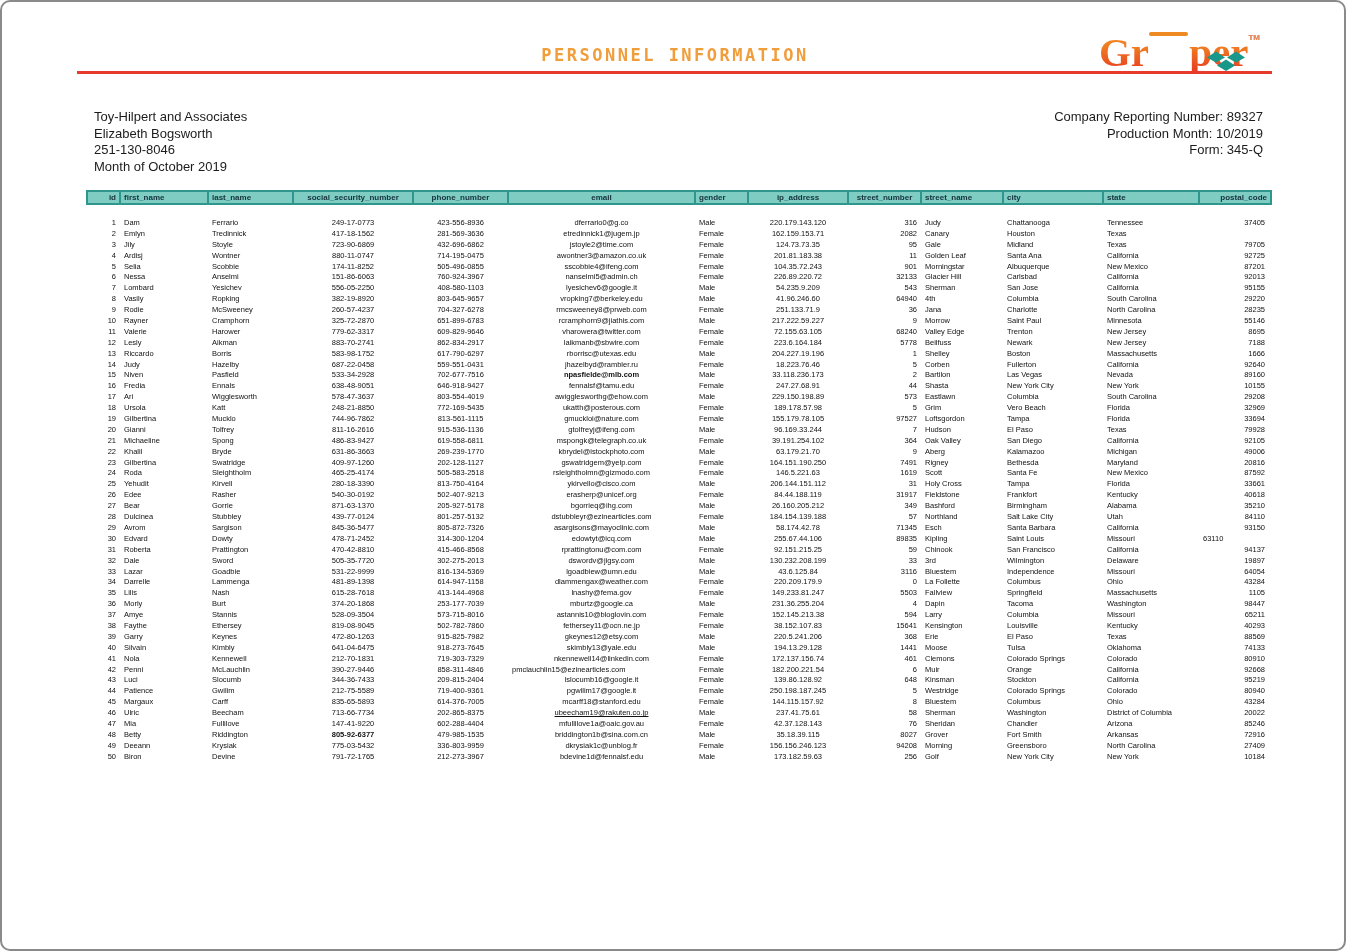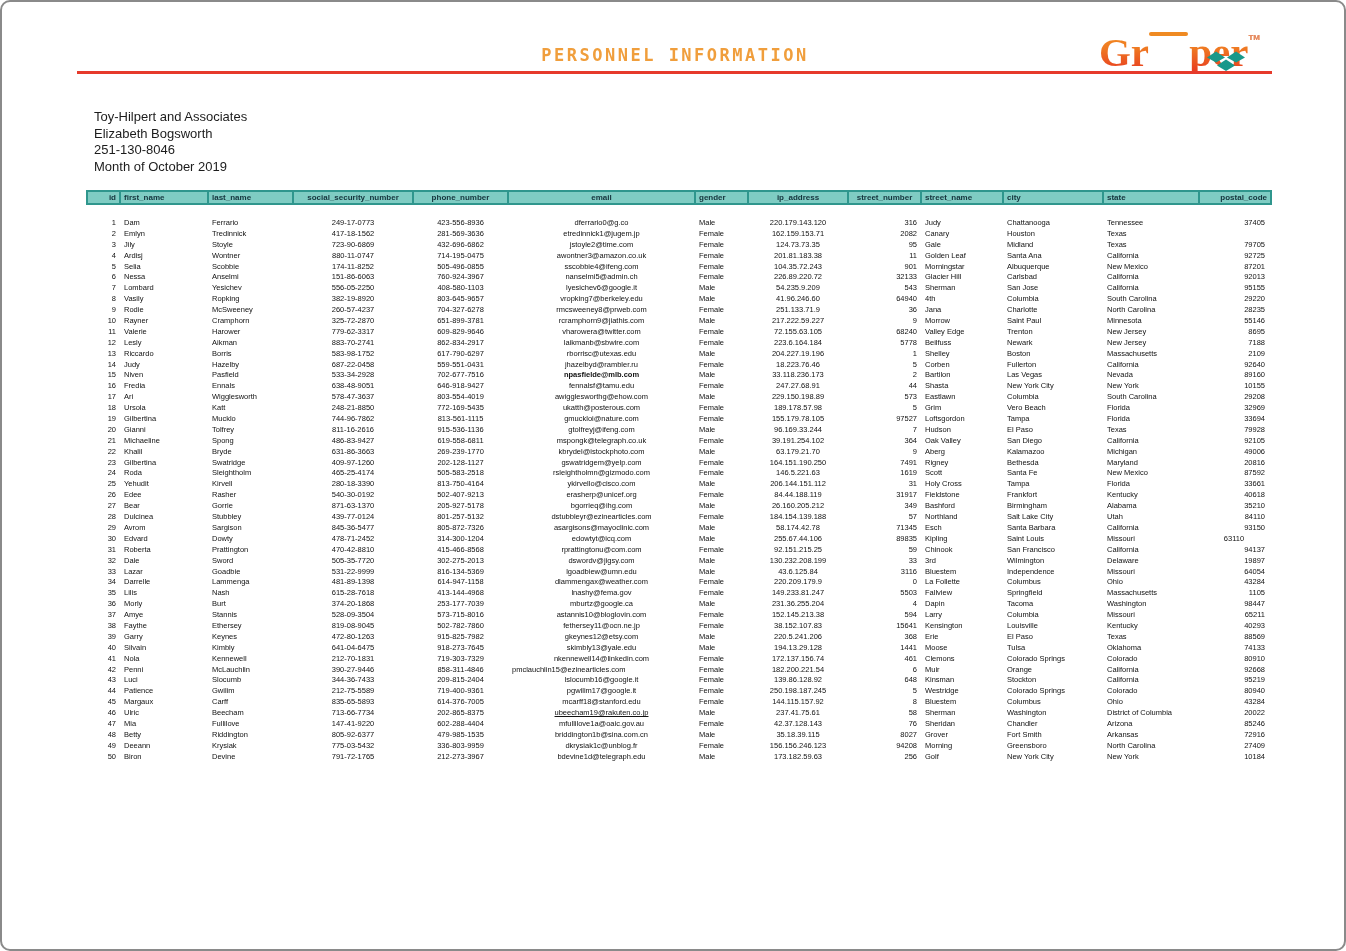--- a/index.html
+++ b/index.html
@@ -127,20 +127,25 @@
 
   <div class="red-rule"></div>
 
   <div class="company-info">
     <div>Toy-Hilpert and Associates</div>
     <div>Elizabeth Bogsworth</div>
     <div>251-130-8046</div>
     <div>Month of October 2019</div>
   </div>
 
+  <div class="report-info">
+    <div>Company Reporting Number: 89327</div>
+    <div>Production Month: 10/2019</div>
+    <div>Form: 345-Q</div>
+  </div>
 
   <div class="table-wrap">
     <div class="thead">
         <div class="th" style="width: 33px; text-align: right;">id</div>
         <div class="th" style="width: 88px; text-align: left;">first_name</div>
         <div class="th" style="width: 85px; text-align: left;">last_name</div>
         <div class="th" style="width: 120px; text-align: center;">social_security_number</div>
         <div class="th" style="width: 95px; text-align: center;">phone_number</div>
         <div class="th" style="width: 187px; text-align: center;">email</div>
         <div class="th" style="width: 53px; text-align: left;">gender</div>
@@ -285,21 +290,21 @@
           <div class="td" style="width: 82px; text-align: left;">Jana</div>
           <div class="td" style="width: 100px; text-align: left;">Charlotte</div>
           <div class="td" style="width: 96px; text-align: left;">North Carolina</div>
           <div class="td" style="width: 70px; text-align: right;">28235</div>
         </div>
         <div class="tr">
           <div class="td" style="width: 33px; text-align: right;">10</div>
           <div class="td" style="width: 88px; text-align: left;">Rayner</div>
           <div class="td" style="width: 85px; text-align: left;">Cramphorn</div>
           <div class="td" style="width: 120px; text-align: center;">325-72-2870</div>
-          <div class="td" style="width: 95px; text-align: center;">651-899-3781</div>
+          <div class="td" style="width: 95px; text-align: center;">651-899-6783</div>
           <div class="td" style="width: 187px; text-align: center;">rcramphorn9@jiathis.com</div>
           <div class="td" style="width: 53px; text-align: left;">Male</div>
           <div class="td" style="width: 100px; text-align: center;">217.222.59.227</div>
           <div class="td" style="width: 73px; text-align: right;">9</div>
           <div class="td" style="width: 82px; text-align: left;">Morrow</div>
           <div class="td" style="width: 100px; text-align: left;">Saint Paul</div>
           <div class="td" style="width: 96px; text-align: left;">Minnesota</div>
           <div class="td" style="width: 70px; text-align: right;">55146</div>
         </div>
         <div class="tr">
@@ -338,21 +343,21 @@
           <div class="td" style="width: 85px; text-align: left;">Borris</div>
           <div class="td" style="width: 120px; text-align: center;">583-98-1752</div>
           <div class="td" style="width: 95px; text-align: center;">617-790-6297</div>
           <div class="td" style="width: 187px; text-align: center;">rborrisc@utexas.edu</div>
           <div class="td" style="width: 53px; text-align: left;">Male</div>
           <div class="td" style="width: 100px; text-align: center;">204.227.19.196</div>
           <div class="td" style="width: 73px; text-align: right;">1</div>
           <div class="td" style="width: 82px; text-align: left;">Shelley</div>
           <div class="td" style="width: 100px; text-align: left;">Boston</div>
           <div class="td" style="width: 96px; text-align: left;">Massachusetts</div>
-          <div class="td" style="width: 70px; text-align: right;">2109</div>
+          <div class="td" style="width: 70px; text-align: right;">1666</div>
         </div>
         <div class="tr">
           <div class="td" style="width: 33px; text-align: right;">14</div>
           <div class="td" style="width: 88px; text-align: left;">Judy</div>
           <div class="td" style="width: 85px; text-align: left;">Hazelby</div>
           <div class="td" style="width: 120px; text-align: center;">687-22-0458</div>
           <div class="td" style="width: 95px; text-align: center;">559-551-0431</div>
           <div class="td" style="width: 187px; text-align: center;">jhazelbyd@rambler.ru</div>
           <div class="td" style="width: 53px; text-align: left;">Female</div>
           <div class="td" style="width: 100px; text-align: center;">18.223.76.46</div>
@@ -593,21 +598,21 @@
           <div class="td" style="width: 85px; text-align: left;">Dowty</div>
           <div class="td" style="width: 120px; text-align: center;">478-71-2452</div>
           <div class="td" style="width: 95px; text-align: center;">314-300-1204</div>
           <div class="td" style="width: 187px; text-align: center;">edowtyt@icq.com</div>
           <div class="td" style="width: 53px; text-align: left;">Male</div>
           <div class="td" style="width: 100px; text-align: center;">255.67.44.106</div>
           <div class="td" style="width: 73px; text-align: right;">89835</div>
           <div class="td" style="width: 82px; text-align: left;">Kipling</div>
           <div class="td" style="width: 100px; text-align: left;">Saint Louis</div>
           <div class="td" style="width: 96px; text-align: left;">Missouri</div>
-          <div class="td" style="width: 70px; text-align: center;">63110</div>
+          <div class="td" style="width: 70px; text-align: left;">63110</div>
         </div>
         <div class="tr">
           <div class="td" style="width: 33px; text-align: right;">31</div>
           <div class="td" style="width: 88px; text-align: left;">Roberta</div>
           <div class="td" style="width: 85px; text-align: left;">Prattington</div>
           <div class="td" style="width: 120px; text-align: center;">470-42-8810</div>
           <div class="td" style="width: 95px; text-align: center;">415-466-8568</div>
           <div class="td" style="width: 187px; text-align: center;">rprattingtonu@com.com</div>
           <div class="td" style="width: 53px; text-align: left;">Female</div>
           <div class="td" style="width: 100px; text-align: center;">92.151.215.25</div>
@@ -854,21 +859,21 @@
           <div class="td" style="width: 73px; text-align: right;">76</div>
           <div class="td" style="width: 82px; text-align: left;">Sheridan</div>
           <div class="td" style="width: 100px; text-align: left;">Chandler</div>
           <div class="td" style="width: 96px; text-align: left;">Arizona</div>
           <div class="td" style="width: 70px; text-align: right;">85246</div>
         </div>
         <div class="tr">
           <div class="td" style="width: 33px; text-align: right;">48</div>
           <div class="td" style="width: 88px; text-align: left;">Betty</div>
           <div class="td" style="width: 85px; text-align: left;">Riddington</div>
-          <div class="td" style="width: 120px; text-align: center;">805-92-6377</div>
+          <div class="td" style="width: 120px; text-align: center; font-weight: bold;">805-92-6377</div>
           <div class="td" style="width: 95px; text-align: center;">479-985-1535</div>
           <div class="td" style="width: 187px; text-align: center;">briddington1b@sina.com.cn</div>
           <div class="td" style="width: 53px; text-align: left;">Male</div>
           <div class="td" style="width: 100px; text-align: center;">35.18.39.115</div>
           <div class="td" style="width: 73px; text-align: right;">8027</div>
           <div class="td" style="width: 82px; text-align: left;">Grover</div>
           <div class="td" style="width: 100px; text-align: left;">Fort Smith</div>
           <div class="td" style="width: 96px; text-align: left;">Arkansas</div>
           <div class="td" style="width: 70px; text-align: right;">72916</div>
         </div>
@@ -886,21 +891,21 @@
           <div class="td" style="width: 100px; text-align: left;">Greensboro</div>
           <div class="td" style="width: 96px; text-align: left;">North Carolina</div>
           <div class="td" style="width: 70px; text-align: right;">27409</div>
         </div>
         <div class="tr">
           <div class="td" style="width: 33px; text-align: right;">50</div>
           <div class="td" style="width: 88px; text-align: left;">Biron</div>
           <div class="td" style="width: 85px; text-align: left;">Devine</div>
           <div class="td" style="width: 120px; text-align: center;">791-72-1765</div>
           <div class="td" style="width: 95px; text-align: center;">212-273-3967</div>
-          <div class="td" style="width: 187px; text-align: center;">bdevine1d@telegraph.edu</div>
+          <div class="td" style="width: 187px; text-align: center;">bdevine1d@fennalsf.edu</div>
           <div class="td" style="width: 53px; text-align: left;">Male</div>
           <div class="td" style="width: 100px; text-align: center;">173.182.59.63</div>
           <div class="td" style="width: 73px; text-align: right;">256</div>
           <div class="td" style="width: 82px; text-align: left;">Golf</div>
           <div class="td" style="width: 100px; text-align: left;">New York City</div>
           <div class="td" style="width: 96px; text-align: left;">New York</div>
           <div class="td" style="width: 70px; text-align: right;">10184</div>
         </div>
       </div>
   </div>

